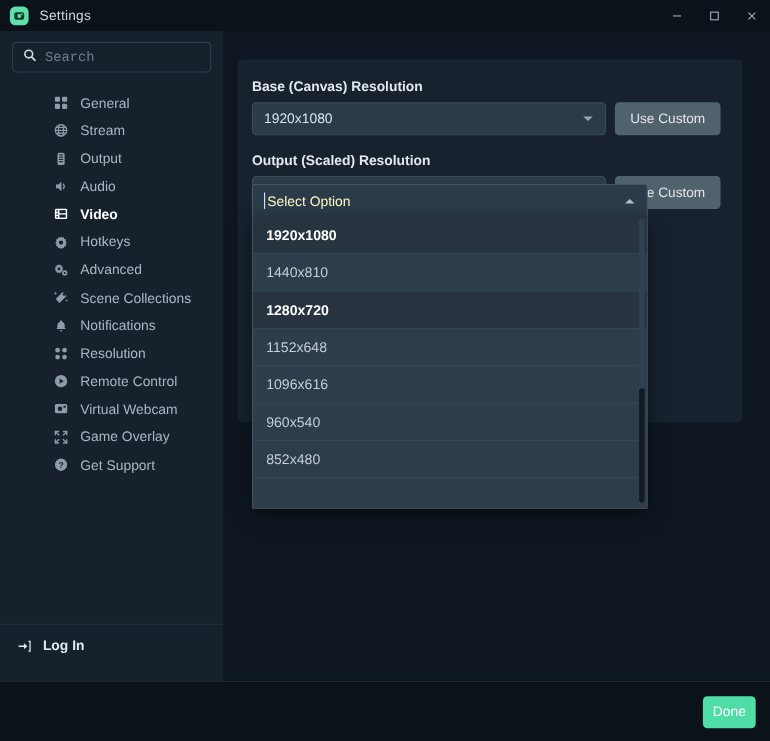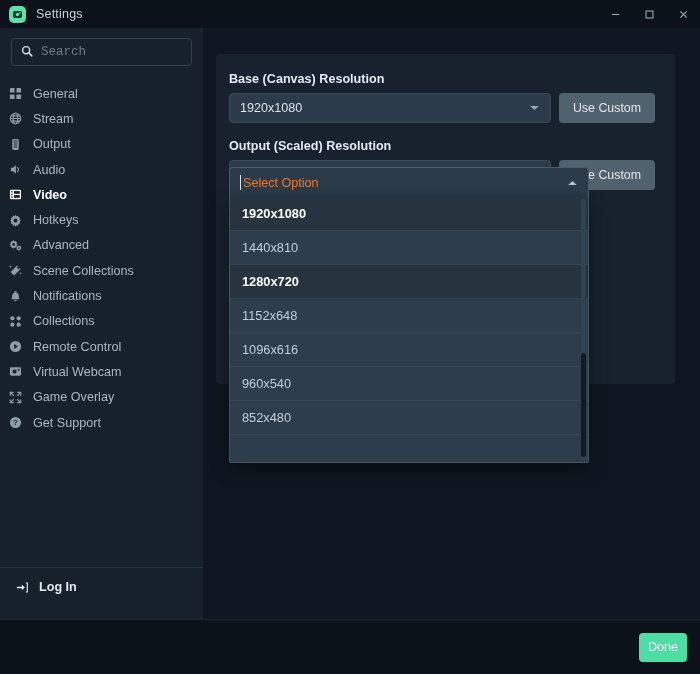--- a/index.html
+++ b/index.html
@@ -83,20 +83,21 @@
 
   .nav { padding-top: 9px; flex: 1; overflow: hidden; }
   .nav-item {
     height: 25.3px;
     display: flex; align-items: center;
     padding-left: 8px;
     gap: 11px;
     color: #aab7c2;
     font-size: 12.6px;
     cursor: default;
+    margin-left: 40px;
   }
   .nav-item .ico {
     width: 14px; height: 14px;
     display: flex; align-items: center; justify-content: center;
     flex: none;
     color: #8e9ca8;
   }
   .nav-item.active { color: #ffffff; font-weight: bold; }
   .nav-item.active .ico { color: #ffffff; }
 
@@ -171,21 +172,21 @@
     z-index: 40;
   }
   .dd-head {
     height: 30px;
     background: #2b3b49;
     border: 1px solid #4c5c6a;
     border-bottom: none;
     border-radius: 4px 4px 0 0;
     display: flex; align-items: center;
     padding: 4px 10px;
-    color: #f97316; font-size: 12.6px;
+    color: #fef9c3; font-size: 12.6px;
     position: relative;
   }
   .caret-up { position: absolute; right: 10px; top: 50%; transform: translateY(-50%); color: #b3c0cb; display: flex; }
   .text-caret {
     display: inline-block;
     width: 1px; height: 15px;
     background: #dce4eb;
     margin-right: 2px;
   }
   .dd-list {
@@ -396,21 +397,21 @@
 
         <div class="nav-item">
           <span class="ico">
             <svg width="13" height="13" viewBox="0 0 14 14" fill="currentColor">
               <circle cx="3.6" cy="3.6" r="2.3"></circle>
                 <circle cx="10.4" cy="3.6" r="2.3"></circle>
               <circle cx="3.6" cy="10.4" r="2.3"></circle>
                 <circle cx="10.4" cy="10.4" r="2.3"></circle>
             </svg>
           </span>
-          <span>Collections</span>
+          <span>Resolution</span>
         </div>
 
         <div class="nav-item">
           <span class="ico">
             <svg width="13" height="13" viewBox="0 0 14 14" fill="currentColor">
               <circle cx="7" cy="7" r="6"></circle>
               <path d="M5.6 4.4l4 2.6-4 2.6z" fill="#16212c"></path>
             </svg>
           </span>
           <span>Remote Control</span>

